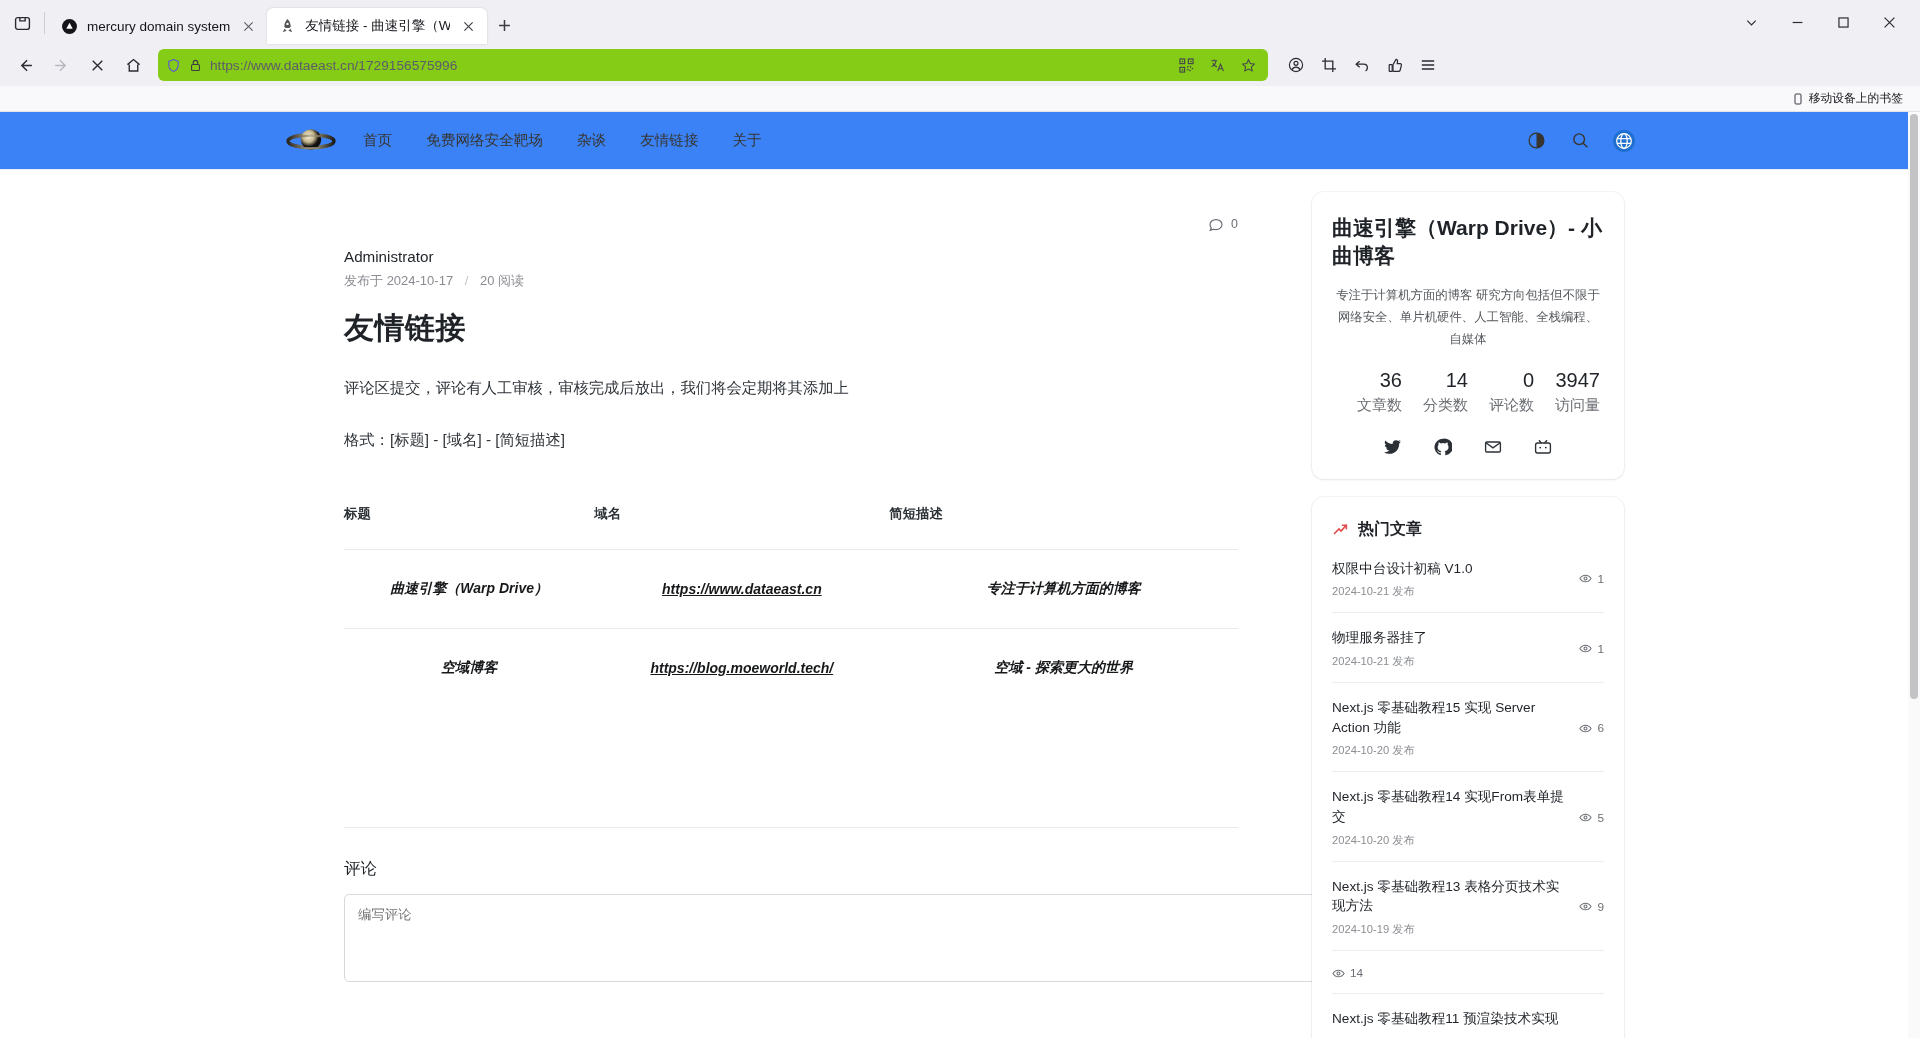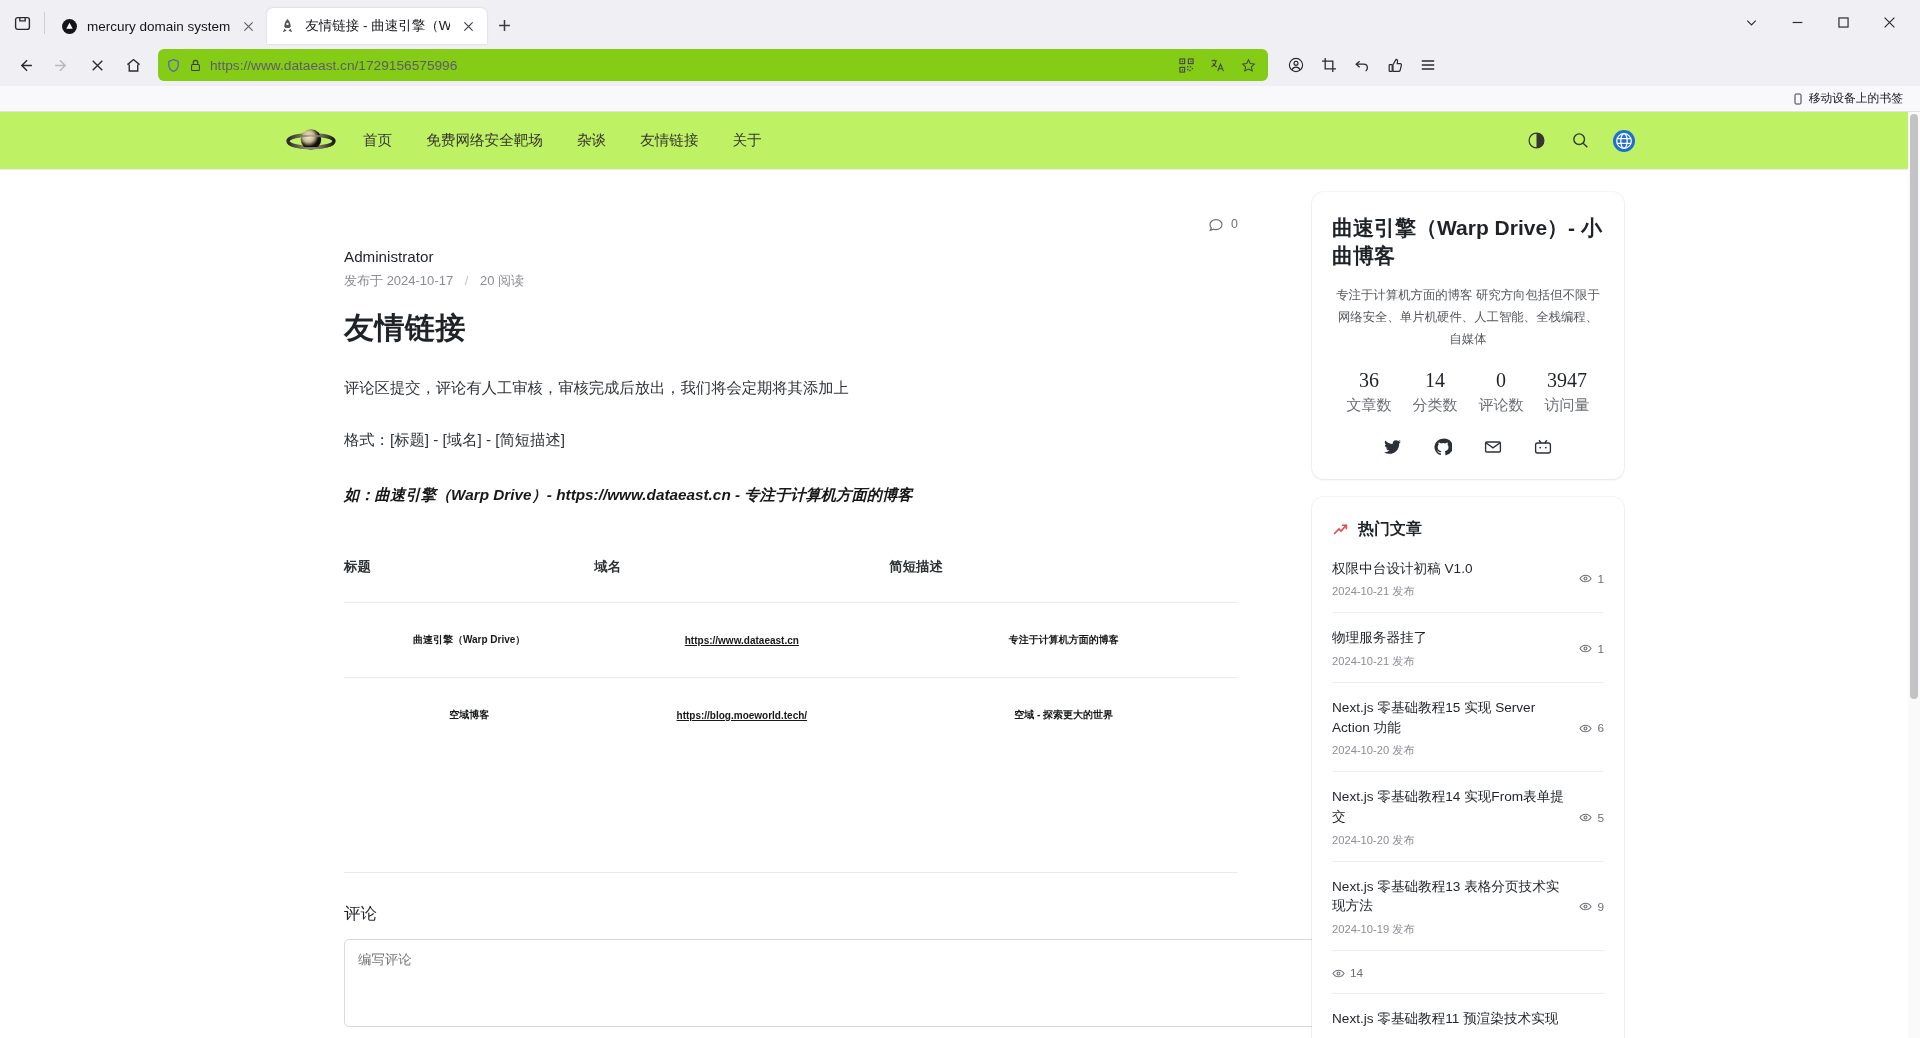--- a/index.html
+++ b/index.html
@@ -47,21 +47,21 @@
   .toolbar-right .tb { width: 32px; height: 32px; display: flex; align-items: center; justify-content: center; border-radius: 5px; }
   .toolbar-right .tb svg { width: 16px; height: 16px; }
 
   .bookmarks { height: 26px; background: #f9f9fb; display: flex; align-items: center; justify-content: flex-end; padding: 0 12px; border-bottom: 1px solid #e3e2e6; }
   .bkitem { display: flex; align-items: center; gap: 5px; font-size: 11.8px; color: #15141a; padding: 2px 5px; border-radius: 4px; }
   .bkitem svg { width: 12px; height: 12px; }
 
   
   .viewport { flex: 1; background: #ffffff; overflow: hidden; position: relative; }
 
-  .site-header { height: 58px; background: #bef264; display: flex; align-items: center; border-bottom: 1px solid #eceef1; }
+  .site-header { height: 58px; background: #3b82f6; display: flex; align-items: center; border-bottom: 1px solid #eceef1; }
   .hdr-inner { width: 1350px; margin: 0 auto; display: flex; align-items: center; }
   .logo { width: 52px; height: 34px; display: flex; align-items: center; justify-content: center; margin-right: 26px; }
   .nav { display: flex; align-items: center; gap: 34px; }
   .nav a { font-size: 14.6px; color: #37352f; text-decoration: none; }
   .hdr-icons { margin-left: auto; display: flex; align-items: center; gap: 22px; }
   .hdr-icons .hi { width: 22px; height: 22px; display: flex; align-items: center; justify-content: center; color: #37352f; }
   .hdr-icons .hi svg { width: 19px; height: 19px; }
   .globe-badge { width: 22px; height: 22px; border-radius: 50%; background: #1f6fd0; display:flex; align-items:center; justify-content:center; }
   .globe-badge svg { width: 20px; height: 20px; }
 
@@ -76,38 +76,38 @@
   .cmt-count { margin-left: auto; display: flex; align-items: center; gap: 7px; color: #6b6b74; font-size: 12.4px; padding-top: 4px; }
   .cmt-count svg { width: 16px; height: 16px; }
 
   h1.art-title { font-size: 30px; font-weight: 700; color: #1f2328; margin-top: 18px; letter-spacing: .5px; }
   .para { font-size: 15.3px; color: #2e3338; margin-top: 26px; line-height: 1.7; }
   .example { font-size: 15.3px; color: #17181a; margin-top: 32px; font-weight: 700; font-style: italic; }
 
   table.links { width: 100%; border-collapse: collapse; margin-top: 46px; }
   table.links th { font-size: 13.4px; font-weight: 700; color: #2e3338; padding: 6px 0 26px 0; text-align: left; }
   table.links tbody tr { border-top: 1px solid #e8eaed; }
-  table.links td { font-size: 10px; padding: 30px 0; text-align: center; font-weight: 700; color: #17181a; }
+  table.links td { font-size: 14px; padding: 30px 0; text-align: center; font-weight: 700; font-style: italic; color: #17181a; }
   table.links td a { color: #17181a; text-decoration: underline; }
   .tbl-spacer { height: 120px; }
   .hr-bottom { border-top: 1px solid #e8eaed; margin-top: 0; }
 
   .comment-sec { margin-top: 30px; padding-bottom: 30px; }
   .comment-sec h3 { font-size: 16.5px; font-weight: 500; color: #1f2328; margin-bottom: 14px; }
   .comment-box { width: 972px; height: 88px; border: 1px solid #d6d9dd; border-radius: 5px; background: #fff;
                  font-size: 13.4px; color: #9aa0a6; padding: 11px 13px; resize: none;
                  font-family: "Liberation Sans", sans-serif; }
 
   
   .sidebar { width: 312px; display: flex; flex-direction: column; gap: 18px; }
   .card { background: #fff; border-radius: 12px; box-shadow: 0 1px 3px rgba(16,24,40,.08), 0 0 0 1px rgba(16,24,40,.04); padding: 22px 20px; }
   .blog-title { font-size: 21px; font-weight: 700; color: #1f2328; line-height: 1.32; }
   .blog-desc { font-size: 12.4px; color: #55585d; line-height: 1.75; text-align: center; margin-top: 16px; }
   .stats { display: flex; justify-content: space-between; margin-top: 18px; padding: 0 4px; }
-  .stat { text-align: center; flex: 1; font-family: Liberation Serif, serif; }
+  .stat { text-align: right; flex: 1; }
   .stat .num { font-size: 20px; color: #1f2328; font-weight: 400; }
   .stat .lbl { font-size: 15px; color: #6b6e73; margin-top: 4px; }
   .socials { display: flex; justify-content: center; gap: 30px; margin-top: 22px; }
   .socials .s { width: 20px; height: 20px; color: #2b3036; display:flex; align-items:center; justify-content:center; }
   .socials .s svg { width: 18px; height: 18px; }
 
   .hot-head { display: flex; align-items: center; gap: 9px; margin-bottom: 4px; }
   .hot-head .ttl { font-size: 16px; font-weight: 700; color: #1f2328; }
   .hot-head svg { width: 17px; height: 17px; }
   .hot-item { display: flex; align-items: center; padding: 15px 0 13px 0; border-bottom: 1px solid #eceef1; }
@@ -373,21 +373,20 @@
             <svg viewBox="0 0 16 16" fill="none" stroke="#6b6b74" stroke-width="1.15">
                 <path d="M14 8.6c0 2.8-2.7 5-6 5-.8 0-1.6-.1-2.3-.4L2.2 14.4l1.1-2.6C2.4 10.9 2 9.8 2 8.6c0-2.8 2.7-5 6-5s6 2.2 6 5z"></path>
               </svg>
             <span>0</span>
           </div>
         </div>
 
         <h1 class="art-title">友情链接</h1>
         <p class="para">评论区提交，评论有人工审核，审核完成后放出，我们将会定期将其添加上</p>
         <p class="para">格式：[标题] - [域名] - [简短描述]</p>
-        <p class="example">如：曲速引擎（Warp Drive）- https://www.dataeast.cn - 专注于计算机方面的博客</p>
 
         <table class="links">
           <thead>
             <tr>
               <th style="width:28%">标题</th>
               <th style="width:33%">域名</th>
               <th style="width:39%">简短描述</th>
             </tr>
           </thead>
           <tbody>

